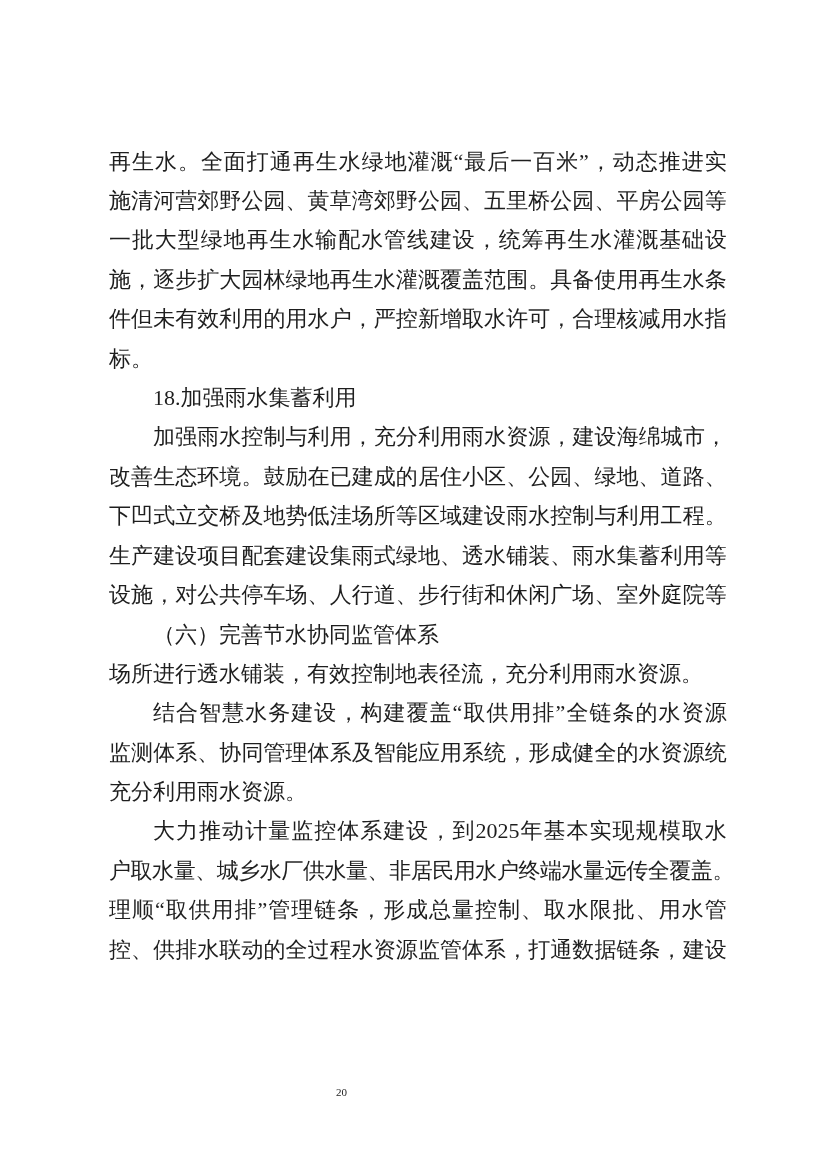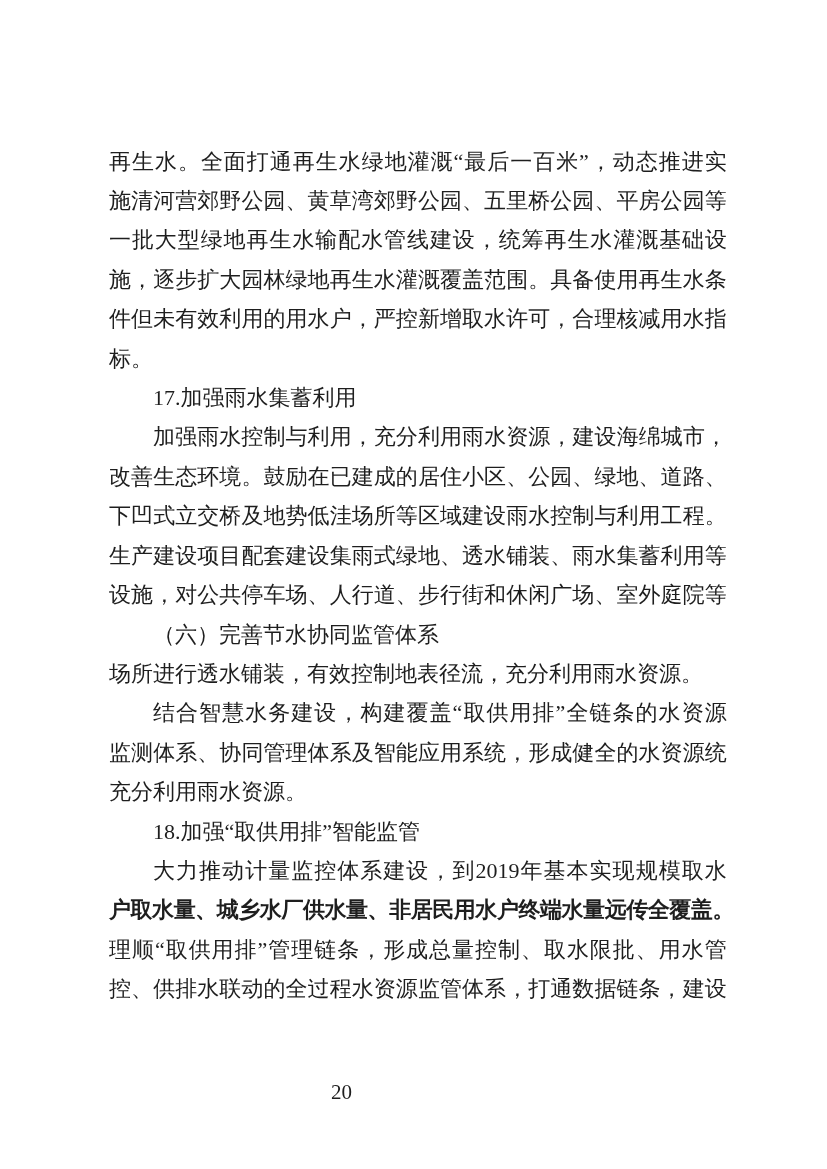--- a/index.html
+++ b/index.html
@@ -39,29 +39,28 @@
   }
   .line.indent {
     text-indent: 44px;
   }
   .line.j.indent {
     text-indent: 0;
     padding-left: 44px;
   }
   .line.tight {
     letter-spacing: -0.45px;
-    font-weight: bold;
   }
   .footer {
     position: absolute;
     top: 1082px;
     left: 0;
     width: 683px;
     text-align: center;
-    font-size: 21px;
+    font-size: 11px;
     line-height: 20px;
     color: #1e1e1e;
   }
 </style>
 </head>
 <body>
 
 <div class="page">
   <div class="text-block">
       <div class="line j">
@@ -207,21 +206,21 @@
         <span>，</span>
         <span>合</span>
         <span>理</span>
         <span>核</span>
         <span>减</span>
         <span>用</span>
         <span>水</span>
         <span>指</span>
       </div>
       <div class="line left">标。</div>
-      <div class="line left indent">17.加强雨水集蓄利用</div>
+      <div class="line left indent">18.加强雨水集蓄利用</div>
       <div class="line j indent">
         <span>加</span>
         <span>强</span>
         <span>雨</span>
         <span>水</span>
         <span>控</span>
         <span>制</span>
         <span>与</span>
         <span>利</span>
         <span>用</span>
@@ -417,37 +416,36 @@
         <span>成</span>
         <span>健</span>
         <span>全</span>
         <span>的</span>
         <span>水</span>
         <span>资</span>
         <span>源</span>
         <span>统</span>
       </div>
       <div class="line left">充分利用雨水资源。</div>
-      <div class="line left indent">18.加强“取供用排”智能监管</div>
       <div class="line j indent">
         <span>大</span>
         <span>力</span>
         <span>推</span>
         <span>动</span>
         <span>计</span>
         <span>量</span>
         <span>监</span>
         <span>控</span>
         <span>体</span>
         <span>系</span>
         <span>建</span>
         <span>设</span>
         <span>，</span>
         <span>到</span>
-        <span>2019</span>
+        <span>2025</span>
         <span>年</span>
         <span>基</span>
         <span>本</span>
         <span>实</span>
         <span>现</span>
         <span>规</span>
         <span>模</span>
         <span>取</span>
         <span>水</span>
       </div>

